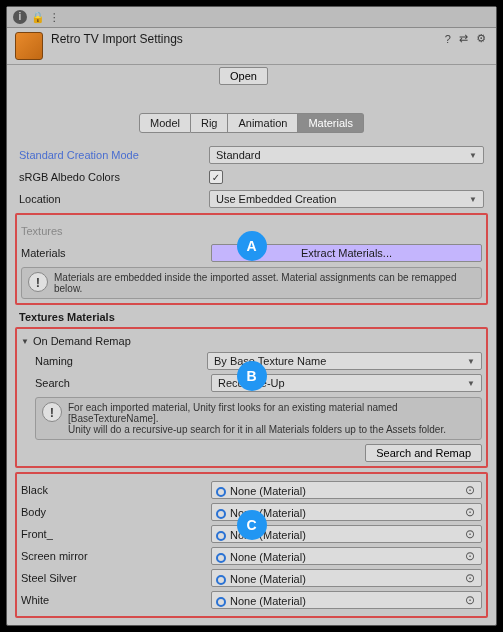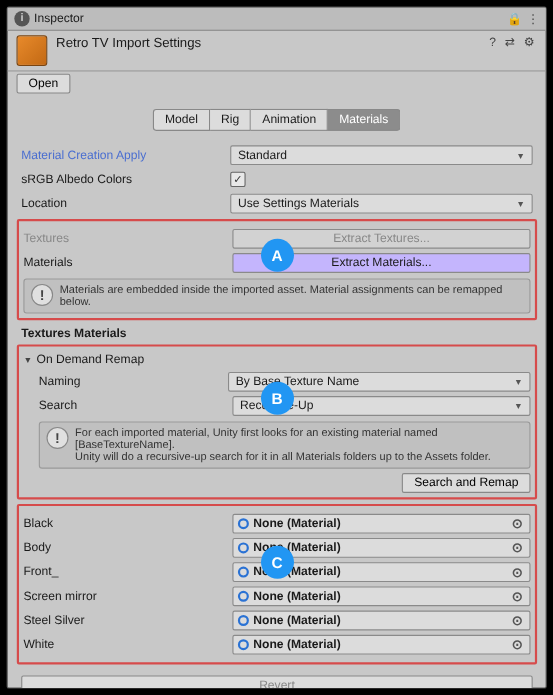--- a/index.html
+++ b/index.html
@@ -7,23 +7,23 @@
   .window { background: #c8c8c8; border: 1px solid #555; border-radius: 2px; width: 100%; height: 100%; display: flex; flex-direction: column; font-size: 11px; color: #1a1a1a; }
   .titlebar { display: flex; align-items: center; padding: 3px 6px; border-bottom: 1px solid #8a8a8a; background: #bcbcbc; }
   .titlebar .info-icon { width: 14px; height: 14px; border-radius: 50%; background: #555; color: #ccc; font-size: 10px; text-align: center; line-height: 14px; margin-right: 4px; font-weight: bold; }
   .titlebar .title { flex: 1; font-size: 11px; }
   .titlebar .icons { display: flex; gap: 4px; color: #444; font-size: 11px; }
   .header { display: flex; align-items: flex-start; padding: 4px 8px; border-bottom: 1px solid #999; }
   .header .cube { width: 28px; height: 28px; background: linear-gradient(135deg,#e88a2b 0%,#c26914 100%); border: 1px solid #7a4410; border-radius: 3px; margin-right: 8px; position: relative; }
   .header .asset-title { flex: 1; font-size: 12px; }
   .header .right { display: flex; align-items: center; gap: 4px; }
   .header .right .hicon { font-size: 11px; color: #444; padding: 0 2px; }
-  .open-row { display: flex; justify-content: flex-start; padding: 2px 24px 4px 8px; }
+  .open-row { display: flex; justify-content: center; padding: 2px 24px 4px 8px; }
   .btn { background: #dcdcdc; border: 1px solid #888; border-radius: 2px; padding: 2px 10px; font-size: 11px; cursor: pointer; }
-  .tabs { display: flex; justify-content: center; gap: 0; margin: 10px 0 10px 0; }
+  .tabs { display: flex; justify-content: center; gap: 0; margin: 24px 0 10px 0; }
   .tab { background: #dcdcdc; border: 1px solid #888; padding: 3px 10px; font-size: 11px; cursor: pointer; }
   .tab:first-child { border-radius: 3px 0 0 3px; }
   .tab:last-child { border-radius: 0 3px 3px 0; }
   .tab + .tab { border-left: none; }
   .tab.active { background: #8c8c8c; color: #fff; }
   .content { flex: 1; overflow: auto; padding: 0 12px 10px 12px; }
   .row { display: flex; align-items: center; min-height: 20px; margin: 2px 0; }
   .row .label { width: 190px; font-size: 11px; }
   .row .label.blue { color: #4a6ed0; }
   .row .label.dim { color: #888; }
@@ -34,35 +34,34 @@
   .textbtn { width: 100%; background: #c4b5fd; border: 1px solid #8a8a8a; border-radius: 2px; padding: 2px 6px; font-size: 11px; text-align: center; cursor: pointer; }
   .textbtn.dim { color: #888; background: #d2d2d2; }
   .highlight-box { border: 2px solid #d64b4b; padding: 4px; margin: 4px -4px; border-radius: 2px; position: relative; }
   .callout-circle { position: absolute; width: 30px; height: 30px; border-radius: 50%; background: #2196f3; color: #fff; font-size: 14px; font-weight: bold; display: flex; align-items: center; justify-content: center; z-index: 10; }
   .info-box { display: flex; align-items: flex-start; gap: 6px; background: #c0c0c0; border: 1px solid #999; border-radius: 3px; padding: 4px 6px; margin-top: 4px; font-size: 10px; color: #333; }
   .info-box .exicon { width: 20px; height: 20px; border-radius: 50%; background: #e0e0e0; border: 1px solid #888; display: flex; align-items: center; justify-content: center; font-size: 13px; font-weight: bold; color: #444; flex-shrink: 0; }
   .section-label { font-weight: bold; font-size: 11px; margin: 6px 0 2px 0; }
   .foldout { display: flex; align-items: center; gap: 4px; font-size: 11px; padding: 2px 0; cursor: pointer; }
   .foldout .tri { font-size: 8px; color: #444; }
   .indent { padding-left: 14px; }
-  .objfield { flex: 1; display: flex; align-items: center; background: #dcdcdc; border: 1px solid #8a8a8a; border-radius: 2px; padding: 1px 4px; font-size: 11px; font-weight: bold; }
+  .objfield { flex: 1; display: flex; align-items: flex-end; background: #dcdcdc; border: 1px solid #8a8a8a; border-radius: 2px; padding: 1px 4px; font-size: 11px; }
   .objfield .dot { width: 10px; height: 10px; border: 2px solid #2a72d4; border-radius: 50%; margin-right: 4px; flex-shrink: 0; }
   .objfield .val { flex: 1; }
   .objfield .picker { width: 14px; text-align: center; color: #555; cursor: pointer; font-size: 12px; }
   .footer-btns { display: flex; justify-content: flex-end; gap: 4px; margin-top: 10px; flex-direction: column; }
   .footer-btns .btn { color: #888; }
   .search-remap-row { display: flex; justify-content: flex-end; margin-top: 4px; }
 </style>
 </head>
 <body>
 
 <div class="window">
   <div class="titlebar">
     <span class="info-icon">i</span>
-    <span class="title">Inspector</span>
     <span class="icons">
       <span>🔒</span>
       <span>⋮</span>
     </span>
   </div>
 
   <div class="header">
     <div class="cube"></div>
     <div class="asset-title">Retro TV Import Settings</div>
     <div class="right">
@@ -78,53 +77,50 @@
   <div class="tabs">
     <div class="tab">Model</div>
     <div class="tab">Rig</div>
     <div class="tab">Animation</div>
     <div class="tab active">Materials</div>
   </div>
 
   <div class="content">
 
     <div class="row">
-      <div class="label blue">Material Creation Apply</div>
+      <div class="label blue">Standard Creation Mode</div>
       <div class="field">
         <div class="dropdown">
           <span>Standard</span>
           <span class="arrow">▼</span>
         </div>
       </div>
     </div>
 
     <div class="row">
       <div class="label">sRGB Albedo Colors</div>
       <div class="field">
         <span class="checkbox">✓</span>
       </div>
     </div>
 
     <div class="row">
       <div class="label">Location</div>
       <div class="field">
         <div class="dropdown">
-          <span>Use Settings Materials</span>
+          <span>Use Embedded Creation</span>
           <span class="arrow">▼</span>
         </div>
       </div>
     </div>
 
     <div class="highlight-box">
       <div class="callout-circle" style="left:50%;top:16px;transform:translateX(-50%);">A</div>
       <div class="row">
         <div class="label dim">Textures</div>
-        <div class="field">
-          <div class="textbtn dim">Extract Textures...</div>
-        </div>
       </div>
       <div class="row">
         <div class="label">Materials</div>
         <div class="field">
           <div class="textbtn">Extract Materials...</div>
         </div>
       </div>
       <div class="info-box">
         <div class="exicon">!</div>
         <div>Materials are embedded inside the imported asset. Material assignments can be remapped below.</div>

